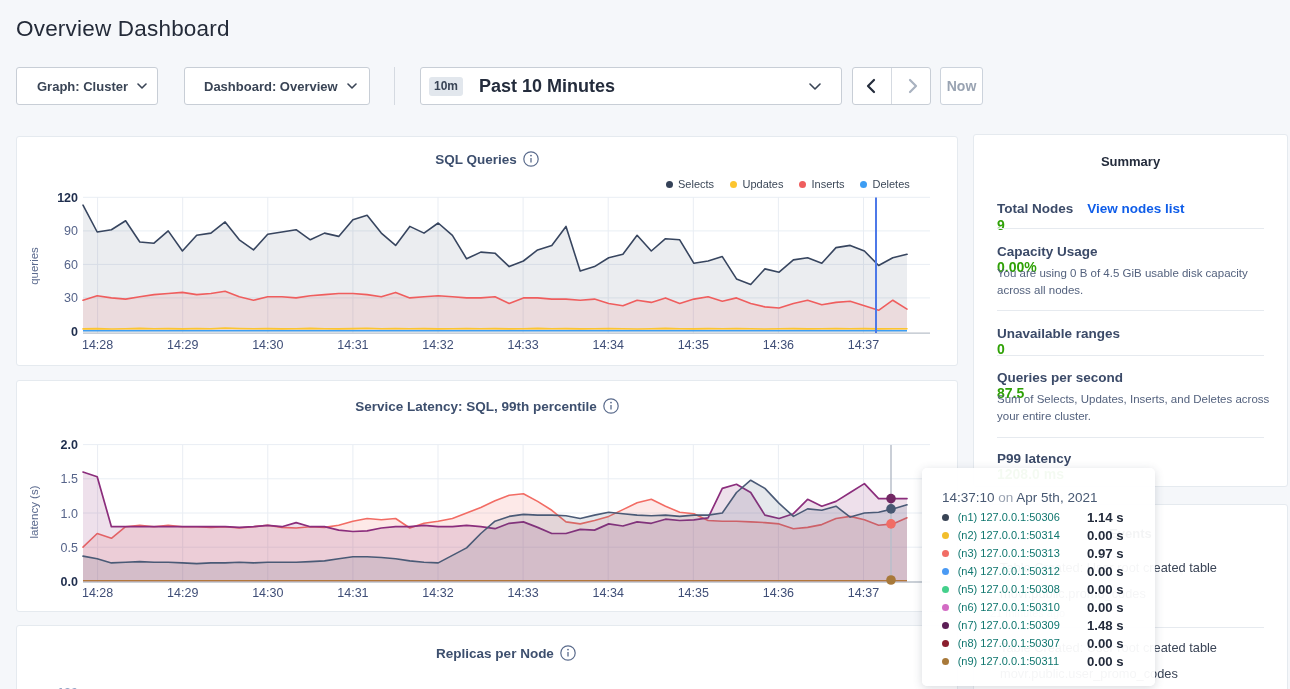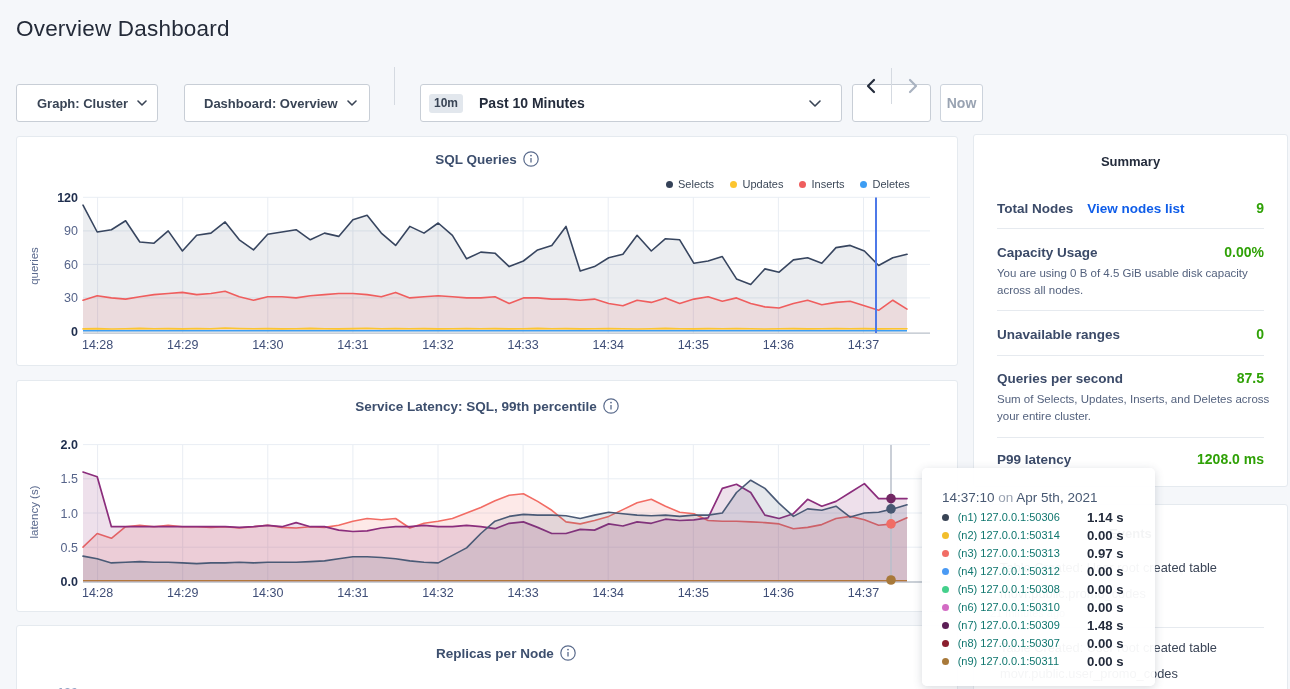--- a/index.html
+++ b/index.html
@@ -1,24 +1,24 @@
 <!DOCTYPE html>
 <html><head><meta charset="utf-8"><style>
 * {margin:0;padding:0;box-sizing:border-box;}
 body {font-family:"Liberation Sans",sans-serif;}
 #app {position:relative;width:1290px;height:689px;overflow:hidden;background:#f5f7fa;}
 .abs {position:absolute;}
 h1 {position:absolute;left:16px;top:16px;font-size:22.5px;font-weight:400;color:#242b39;letter-spacing:0.2px;}
-.btn {position:absolute;top:84px;height:38px;background:#fff;border:1px solid #c8ced6;border-radius:3px;display:flex;align-items:center;font-size:13px;font-weight:bold;color:#394455;}
+.btn {position:absolute;top:67px;height:38px;background:#fff;border:1px solid #c8ced6;border-radius:3px;display:flex;align-items:center;font-size:13px;font-weight:bold;color:#394455;}
 .card {position:absolute;background:#fff;border:1px solid #e5eaef;border-radius:3px;}
 .ctitle {position:absolute;width:942px;display:flex;align-items:center;justify-content:center;font-size:13.5px;font-weight:bold;color:#3d4f6e;}
 .legend {position:absolute;display:flex;align-items:center;font-size:11px;color:#3c4858;}
 .ldot {display:inline-block;width:7px;height:7px;border-radius:50%;margin-right:5.5px;}
 svg.overlay {position:absolute;left:0;top:0;}
-.srow {position:absolute;left:997px;width:267px;display:flex;justify-content:space-between;align-items:baseline;}
+.srow {position:absolute;left:997px;width:267px;display:flex;justify-content:space-between;align-items:baseline;flex-direction:column;}
 .slab {font-size:13.5px;font-weight:bold;color:#3b4a68;}
 .sval {font-size:14px;font-weight:bold;color:#2fa106;}
 .ssub {position:absolute;left:997px;width:286px;font-size:11.5px;color:#54627e;line-height:16.6px;}
 .sdiv {position:absolute;left:997px;width:267px;height:1px;background:#e6eaef;}
 .tt-row {position:absolute;left:941.7px;height:18px;display:flex;align-items:center;}
 .tt-dot {width:7px;height:7px;border-radius:50%;margin-right:9px;}
 .tt-lab {font-size:11px;color:#0f766e;width:129.3px;}
 .tt-val {font-size:13.2px;font-weight:bold;color:#242c3c;}
 .ev {position:absolute;left:1000px;font-size:12.8px;color:#3a4456;line-height:26px;}
 </style></head><body>
@@ -27,21 +27,21 @@
 
 <div class="btn" style="left:16px;width:142px;padding-left:20px;">Graph: Cluster<svg width="10" height="6" viewBox="0 0 10 6" style="margin-left:9px">
         <path d="M1 1 L5 5 L9 1" stroke="#394455" stroke-width="1.6" fill="none" stroke-linecap="round" stroke-linejoin="round"></path>
       </svg></div>
 <div class="btn" style="left:184px;width:186px;padding-left:19px;">Dashboard: Overview<svg width="10" height="6" viewBox="0 0 10 6" style="margin-left:9px">
         <path d="M1 1 L5 5 L9 1" stroke="#394455" stroke-width="1.6" fill="none" stroke-linecap="round" stroke-linejoin="round"></path>
       </svg></div>
 <div class="abs" style="left:394px;top:67px;width:1px;height:38px;background:#d5dae1;"></div>
 <div class="btn" style="left:420px;width:422px;padding-left:8px;">
   <span style="display:inline-block;background:#e2e7ed;border-radius:3px;padding:2.5px 5px;font-size:12px;">10m</span>
-  <span style="margin-left:16px;font-size:14px;color:#242c3c;">Past 10 Minutes</span>
+  <span style="margin-left:16px;font-size:18px;color:#242c3c;">Past 10 Minutes</span>
   <svg width="12" height="7" viewBox="0 0 12 7" style="position:absolute;right:20px;">
         <path d="M1 1 L6 6 L11 1" stroke="#394455" stroke-width="1.6" fill="none" stroke-linecap="round" stroke-linejoin="round"></path>
       </svg>
 </div>
 <div class="btn" style="left:852px;width:79px;"></div>
 <div class="abs" style="left:891px;top:68px;width:1px;height:36px;background:#d5dae1;"></div>
 <svg class="abs" style="left:864px;top:78px;" width="16" height="16" viewBox="0 0 16 16">
       <path d="M10 2 L4 8 L10 14" stroke="#242c3c" stroke-width="2.2" fill="none" stroke-linecap="round" stroke-linejoin="round"></path>
     </svg>
 <svg class="abs" style="left:904px;top:78px;" width="16" height="16" viewBox="0 0 16 16">

